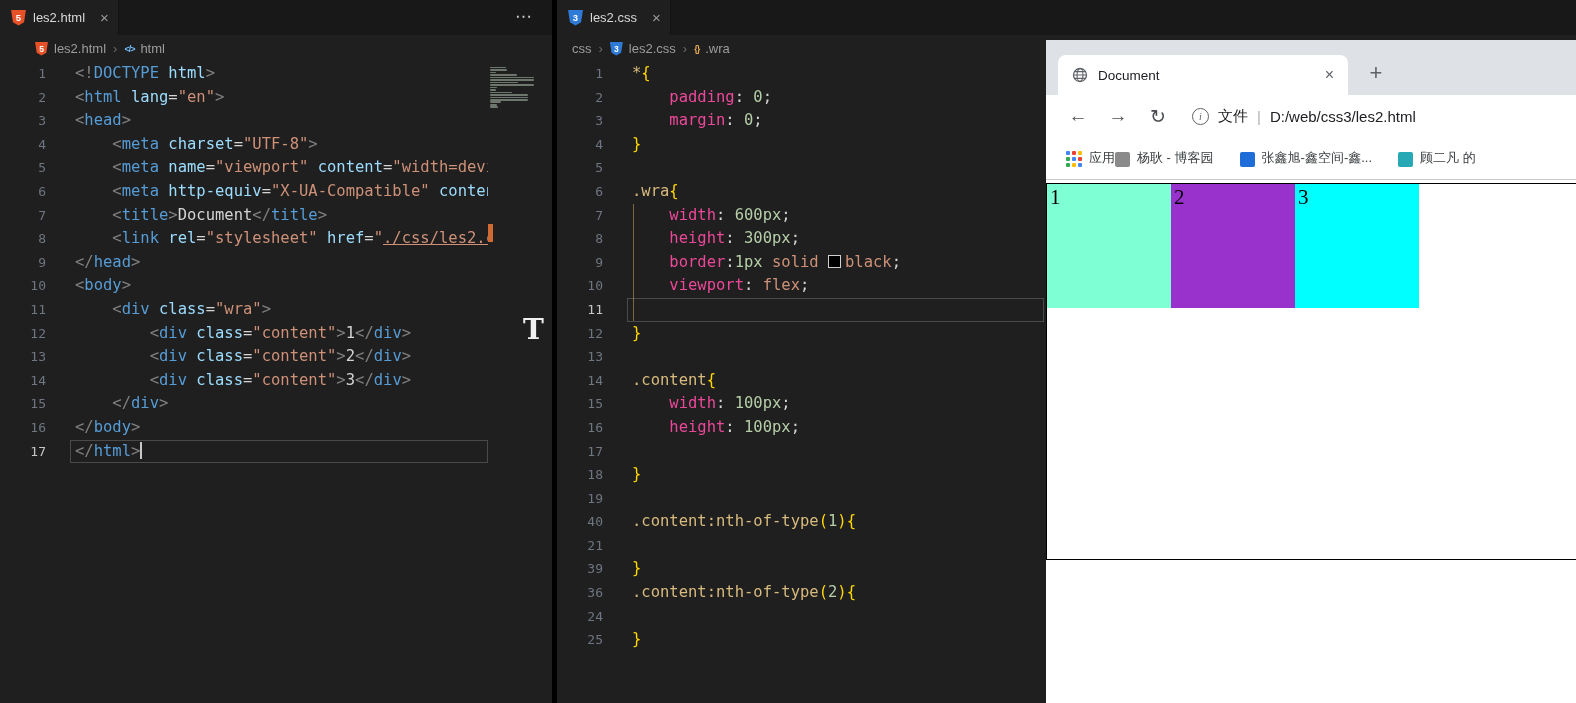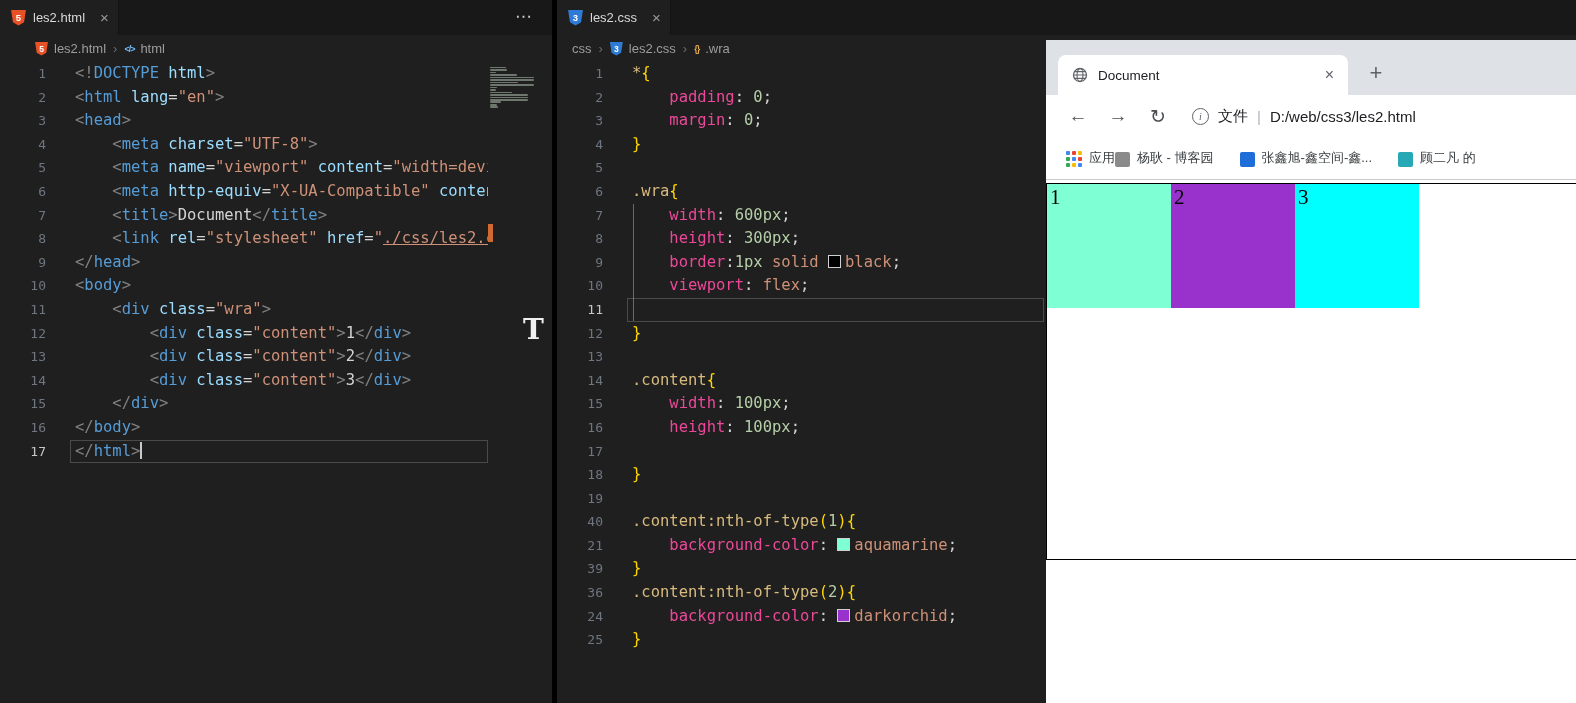--- a/index.html
+++ b/index.html
@@ -176,24 +176,24 @@
         <div class="code-line active"><span class="gutter">11</span></div>
         <div class="code-line"><span class="gutter">12</span><span class="codetext"><span class="tk-br">}</span></span></div>
         <div class="code-line"><span class="gutter">13</span><span class="codetext"></span></div>
         <div class="code-line"><span class="gutter">14</span><span class="codetext"><span class="tk-sel">.content</span><span class="tk-br">{</span></span></div>
         <div class="code-line"><span class="gutter">15</span><span class="codetext"><span class="tk-txt">    </span><span class="tk-prop">width</span><span class="tk-txt">: </span><span class="tk-num">100px</span><span class="tk-txt">;</span></span></div>
         <div class="code-line"><span class="gutter">16</span><span class="codetext"><span class="tk-txt">    </span><span class="tk-prop">height</span><span class="tk-txt">: </span><span class="tk-num">100px</span><span class="tk-txt">;</span></span></div>
         <div class="code-line"><span class="gutter">17</span></div>
         <div class="code-line"><span class="gutter">18</span><span class="codetext"><span class="tk-br">}</span></span></div>
         <div class="code-line"><span class="gutter">19</span><span class="codetext"></span></div>
         <div class="code-line"><span class="gutter">40</span><span class="codetext"><span class="tk-sel">.content</span><span class="tk-sel">:nth-of-type</span><span class="tk-br">(</span><span class="tk-num">1</span><span class="tk-br">)</span><span class="tk-br">{</span></span></div>
-        <div class="code-line"><span class="gutter">21</span><span class="codetext"><span class="tk-txt">    </span><span class="tk-prop">background-color</span><span class="tk-txt">: </span><span class="swatch" style="background: rgb(127, 255, 212);"></span><span class="tk-kw">aquamarine</span><span class="tk-txt">;</span></span></div>
+        <div class="code-line"><span class="gutter">21</span></div>
         <div class="code-line"><span class="gutter">39</span><span class="codetext"><span class="tk-br">}</span></span></div>
         <div class="code-line"><span class="gutter">36</span><span class="codetext"><span class="tk-sel">.content</span><span class="tk-sel">:nth-of-type</span><span class="tk-br">(</span><span class="tk-num">2</span><span class="tk-br">)</span><span class="tk-br">{</span></span></div>
-        <div class="code-line"><span class="gutter">24</span><span class="codetext"><span class="tk-txt">    </span><span class="tk-prop">background-color</span><span class="tk-txt">: </span><span class="swatch" style="background: rgb(153, 50, 204);"></span><span class="tk-kw">darkorchid</span><span class="tk-txt">;</span></span></div>
+        <div class="code-line"><span class="gutter">24</span></div>
         <div class="code-line"><span class="gutter">25</span><span class="codetext"><span class="tk-br">}</span></span></div>
       </div>
     <div class="bracket-guide"></div>
   </div>
 
   <div class="browser">
     <div class="tabstrip">
       <div class="btab">
         <span style="display:flex">
           <svg width="16" height="16" viewBox="0 0 16 16">

